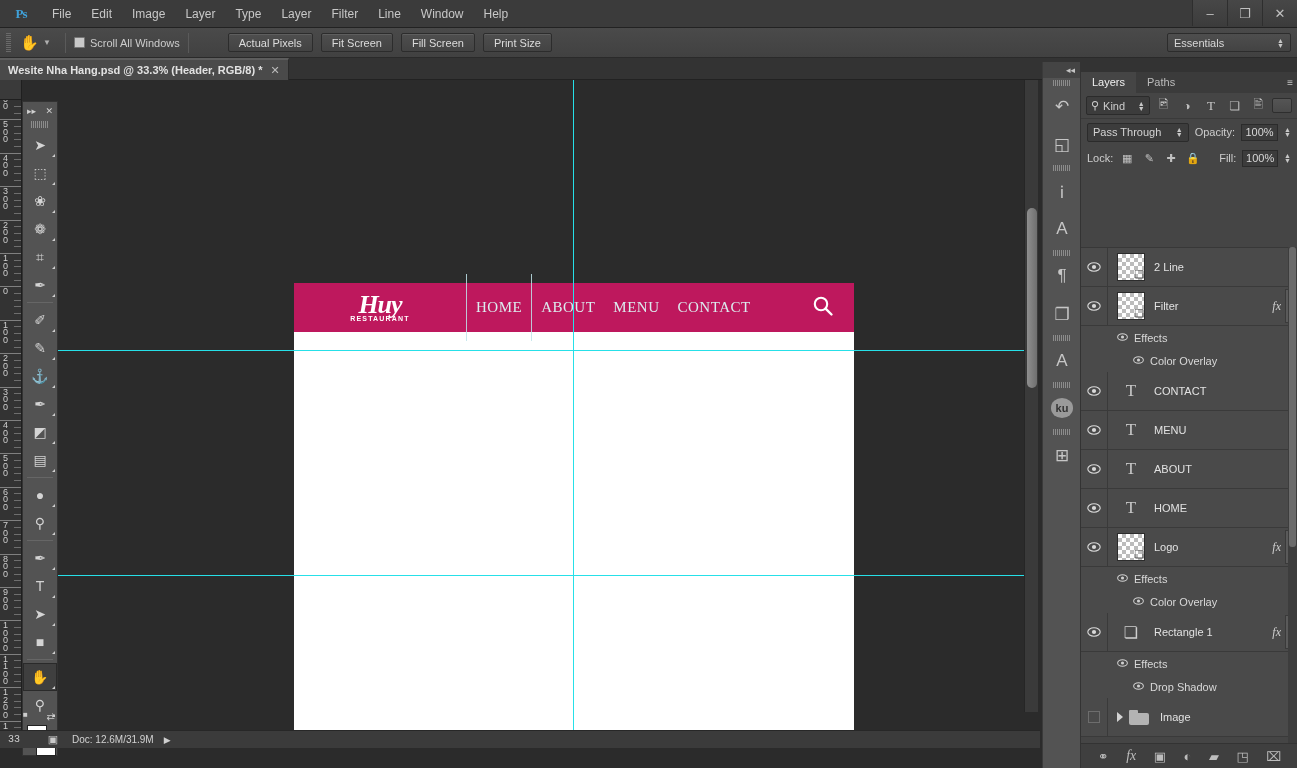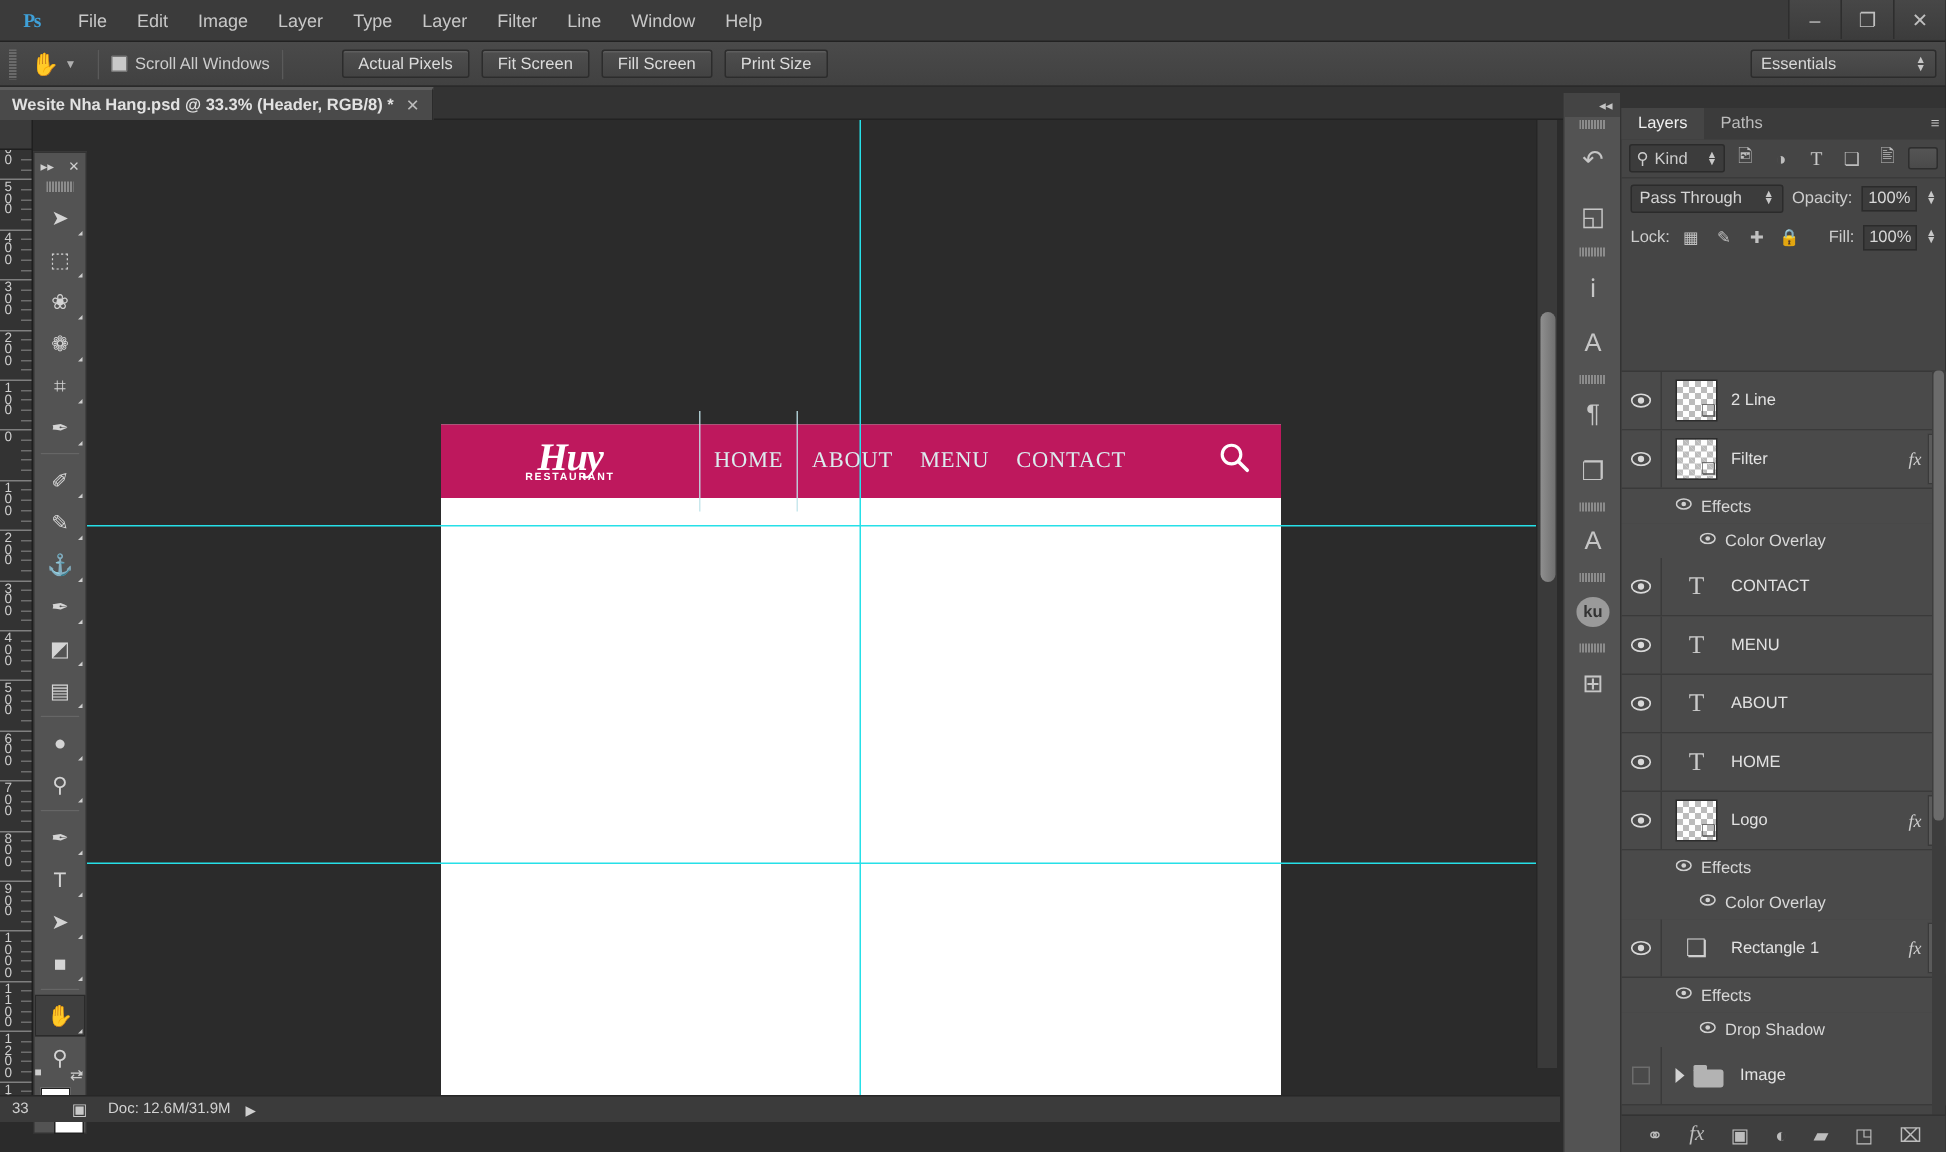--- a/index.html
+++ b/index.html
@@ -151,21 +151,21 @@
   .hscroll-track { position:absolute; left:256px; top:731px; width:760px; height:15px; background:#3a3a3a; }
   .hscroll-track .thumb { position:absolute; left:214px; top:2px; width:310px; height:10px;
      background:linear-gradient(to bottom,#8f8f8f,#6f6f6f); border-radius:5px; }
 
   
   .statusbar {
     position:absolute; left:0; top:730px; width:1040px; height:18px;
     background:#3b3b3b; display:flex; align-items:center; border-top:1px solid #272727;
   }
   .zoom-field { width:40px; height:16px; margin-left:4px; color:#d0d0d0; font-size:10px;
-    display:flex; align-items:center; padding-left:4px; }
+    display:flex; align-items:center; padding-left:4px;font-family:Liberation Mono, monospace; }
   .doc-info { color:#d2d2d2; font-size:10px; padding:0 10px; }
   .tiny-arrow { color:#cfcfcf; font-size:9px; }
 
   .bottombar {
     position:absolute; left:0; top:748px; width:1040px; height:20px;
     background:#3b3b3b; border-top:1px solid #2a2a2a; display:flex; align-items:center;
   }
   .bb-tab { color:#bdbdbd; font-size:11px; padding:0 10px; height:20px; line-height:20px; }
   .bb-tab.sel { background:#4a4a4a; color:#e6e6e6; }
 

